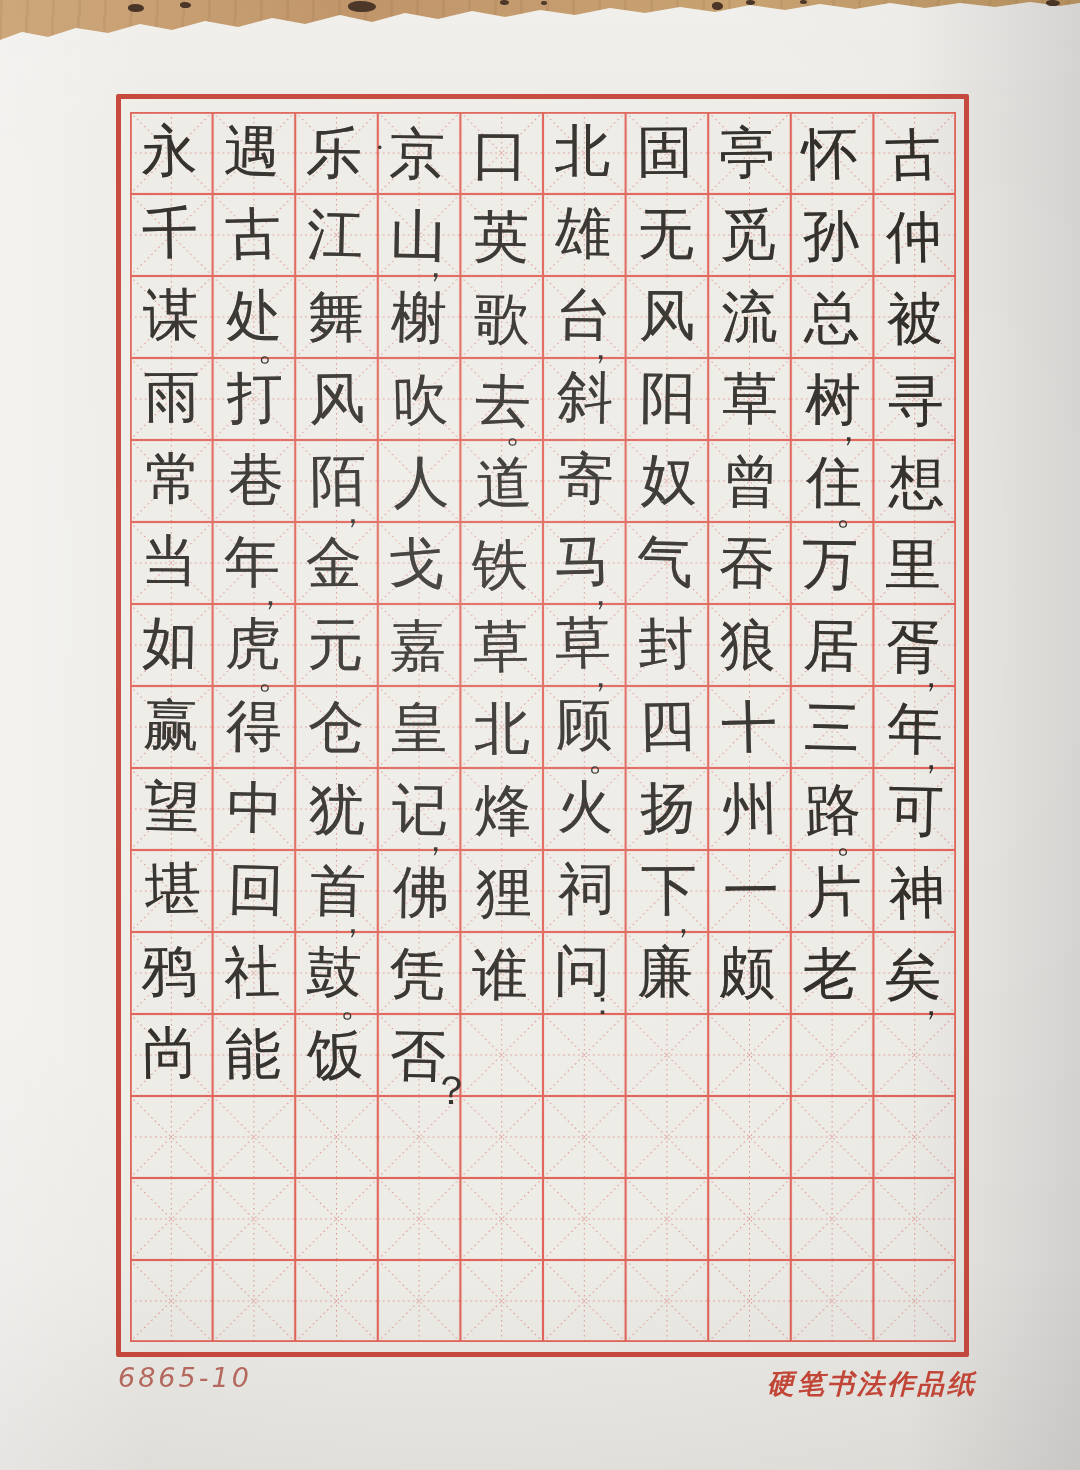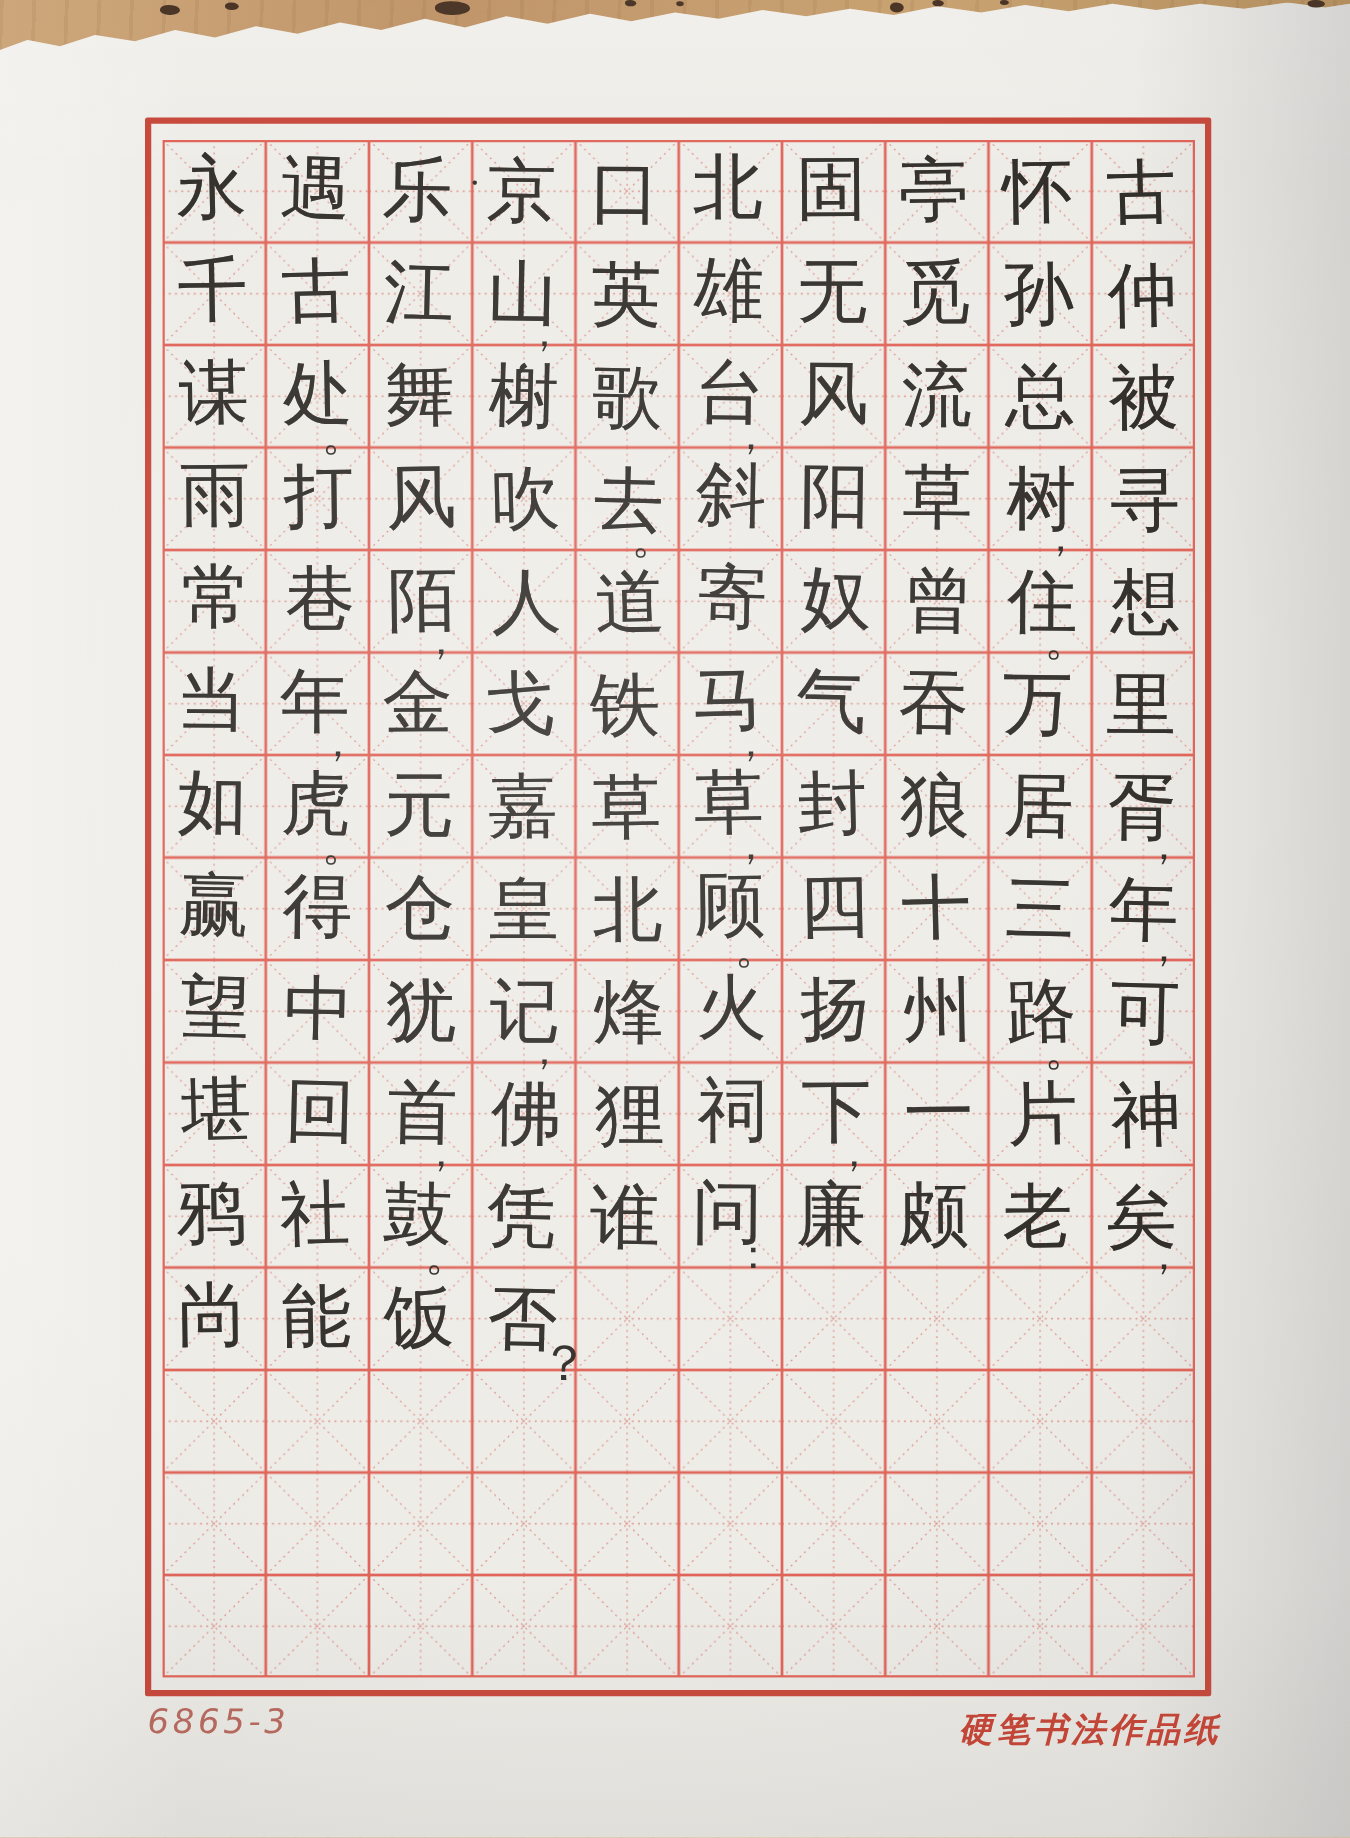--- a/index.html
+++ b/index.html
@@ -498,14 +498,14 @@
       <div class="cell" style="left: 413px; top: 1148px;"></div>
       <div class="cell" style="left: 495.6px; top: 1148px;"></div>
       <div class="cell" style="left: 578.2px; top: 1148px;"></div>
       <div class="cell" style="left: 660.8px; top: 1148px;"></div>
       <div class="cell" style="left: 743.4px; top: 1148px;"></div>
     </div>
 </div>
 
 <div class="paper-sheen"></div>
 
-<div class="footer-left">6865-3</div>
+<div class="footer-left">6865-10</div>
 <div class="footer-right">硬笔书法作品纸</div>
 
 </body></html>

